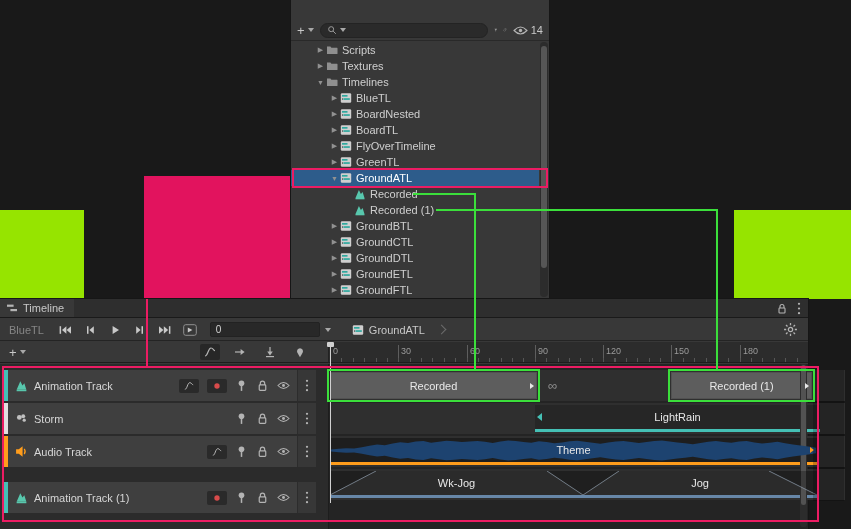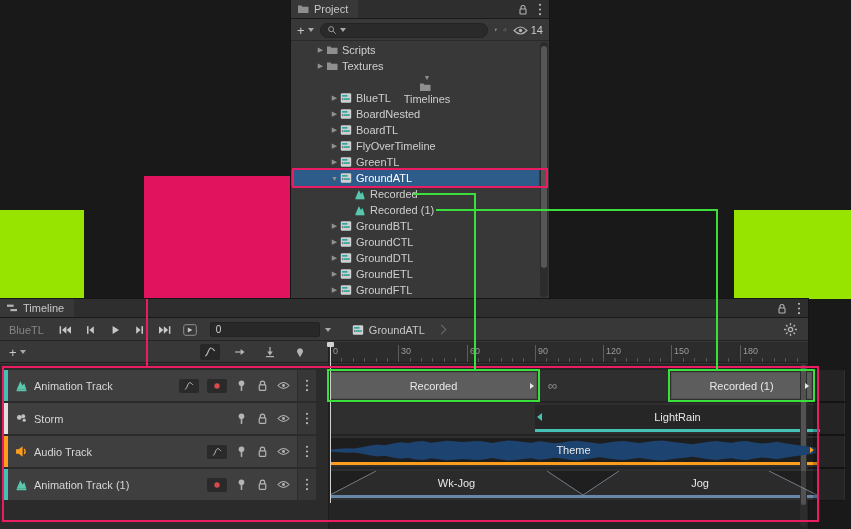--- a/index.html
+++ b/index.html
@@ -124,45 +124,20 @@
 </head>
 <body>
 
 <div id="stage">
 
   <div class="gv-block" id="block-magenta"></div>
   <div class="gv-block" id="block-green-left"></div>
   <div class="gv-block" id="block-green-right"></div>
 
   <section class="panel" id="project-panel">
-    <div class="tabbar">
-      <div class="tab">
-        <span class="icon">
-            <svg viewBox="0 0 12 12">
-              <path fill="#8f8f8f" d="M1 2.5h3.4l1 1.3H11a.5.5 0 0 1 .5.5v5.2a.5.5 0 0 1-.5.5H1z"></path>
-            </svg>
-          </span>
-        <span>Project</span>
-      </div>
-      <div class="tabbar-right">
-        <span class="icon">
-            <svg viewBox="0 0 12 12" fill="none" stroke="#b4b4b4" stroke-width="1.1">
-              <rect x="3" y="5.5" width="6" height="5" rx="0.8"></rect>
-              <path d="M4 5.5V4a2 2 0 0 1 4 0v1.5"></path>
-            </svg>
-          </span>
-        <span class="icon kebab-ic">
-            <svg viewBox="0 0 4 14">
-              <circle cx="2" cy="2" r="1.2" fill="#b4b4b4"></circle>
-              <circle cx="2" cy="7" r="1.2" fill="#b4b4b4"></circle>
-              <circle cx="2" cy="12" r="1.2" fill="#b4b4b4"></circle>
-            </svg>
-          </span>
-      </div>
-    </div>
     <div class="p-toolbar">
       <span class="plus-btn">
         <span>+</span>
         <span class="caret"></span>
       </span>
       <span class="searchbox">
         <span class="icon">
             <svg viewBox="0 0 12 12" fill="none" stroke="#9a9a9a" stroke-width="1.2">
               <circle cx="5" cy="5" r="3"></circle>
               <path d="M7.3 7.3L10.6 10.6"></path>
@@ -204,21 +179,21 @@
         </div>
         <div class="trow" style="top: 16px; padding-left: 24px;">
           <span class="tri">▶</span>
           <span class="ticon">
             <svg viewBox="0 0 12 12">
               <path fill="#8f8f8f" d="M1 2.5h3.4l1 1.3H11a.5.5 0 0 1 .5.5v5.2a.5.5 0 0 1-.5.5H1z"></path>
             </svg>
           </span>
           <span class="tlabel">Textures</span>
         </div>
-        <div class="trow" style="top: 32px; padding-left: 24px; flex-direction: column;">
+        <div class="trow" style="top: 32px; padding-left: 24px;">
           <span class="tri">▼</span>
           <span class="ticon">
             <svg viewBox="0 0 12 12">
               <path fill="#8f8f8f" d="M1 2.5h3.4l1 1.3H11a.5.5 0 0 1 .5.5v5.2a.5.5 0 0 1-.5.5H1z"></path>
             </svg>
           </span>
           <span class="tlabel">Timelines</span>
         </div>
         <div class="trow" style="top: 48px; padding-left: 38px;">
           <span class="tri">▶</span>
@@ -685,21 +660,21 @@
         </div>
         <div class="crow" style="top: 72px; text-decoration: underline;">
           <div class="clip clip-audio" style="left: 0px; width: 487px;">
             <svg viewBox="0 0 485 23" preserveAspectRatio="none" class="wave">
               <polygon points="0.0,10.4 7.7,9.8 15.4,9.2 23.1,9.6 30.8,8.3 38.5,6.7 46.2,5.4 53.9,6.2 61.6,4.5 69.3,3.2 77.0,3.9 84.7,2.4 92.4,2.0 100.1,3.7 107.8,2.8 115.5,1.7 123.2,2.2 130.9,3.1 138.6,2.5 146.3,1.9 154.0,2.7 161.7,3.9 169.4,2.4 177.1,1.4 184.8,2.1 192.5,3.0 200.2,3.7 207.9,2.3 215.6,2.9 223.3,4.3 231.0,3.4 238.7,2.2 246.3,1.8 254.0,2.7 261.7,3.8 269.4,4.7 277.1,3.6 284.8,2.4 292.5,1.9 300.2,2.9 307.9,4.1 315.6,3.1 323.3,2.1 331.0,1.6 338.7,2.5 346.4,3.5 354.1,4.3 361.8,5.2 369.5,3.9 377.2,2.7 384.9,2.0 392.6,3.0 400.3,3.8 408.0,2.6 415.7,2.1 423.4,3.4 431.1,4.5 438.8,3.7 446.5,2.8 454.2,4.2 461.9,5.4 469.6,6.4 477.3,7.5 485.0,8.7 485.0,14.3 477.3,15.5 469.6,16.6 461.9,17.6 454.2,18.8 446.5,20.2 438.8,19.3 431.1,18.5 423.4,19.6 415.7,20.9 408.0,20.4 400.3,19.2 392.6,20.0 384.9,21.0 377.2,20.3 369.5,19.1 361.8,17.8 354.1,18.7 346.4,19.5 338.7,20.5 331.0,21.4 323.3,20.9 315.6,19.9 307.9,18.9 300.2,20.1 292.5,21.1 284.8,20.6 277.1,19.4 269.4,18.3 261.7,19.2 254.0,20.3 246.3,21.2 238.7,20.8 231.0,19.6 223.3,18.7 215.6,20.1 207.9,20.7 200.2,19.3 192.5,20.0 184.8,20.9 177.1,21.6 169.4,20.6 161.7,19.1 154.0,20.3 146.3,21.1 138.6,20.5 130.9,19.9 123.2,20.8 115.5,21.3 107.8,20.2 100.1,19.3 92.4,21.0 84.7,20.6 77.0,19.1 69.3,19.8 61.6,18.5 53.9,16.8 46.2,17.6 38.5,16.3 30.8,14.7 23.1,13.4 15.4,13.8 7.7,13.2 0.0,12.6" fill="var(--waveform)"></polygon>
             </svg>
             <span class="clabel">Theme</span>
             <span class="arr-r"></span>
           </div>
         </div>
-        <div class="thead" style="top: 105px; justify-content: flex-end;">
+        <div class="thead" style="top: 118px; justify-content: flex-end;">
           <div class="tcolor" style="background: rgb(69, 192, 181);"></div>
           <span class="ticon2">
             <svg viewBox="0 0 12 12">
               <path d="M1.5 10l3.4-8 2 4.1 1.7-2.1 1.9 6z" fill="#58c7ad"></path>
               <rect x="1.5" y="10" width="9" height="1.3" fill="#58c7ad"></rect>
             </svg>
           </span>
           <span class="tname">Animation Track (1)</span>
           <span class="tbtns">
             <span class="mini-btn">

